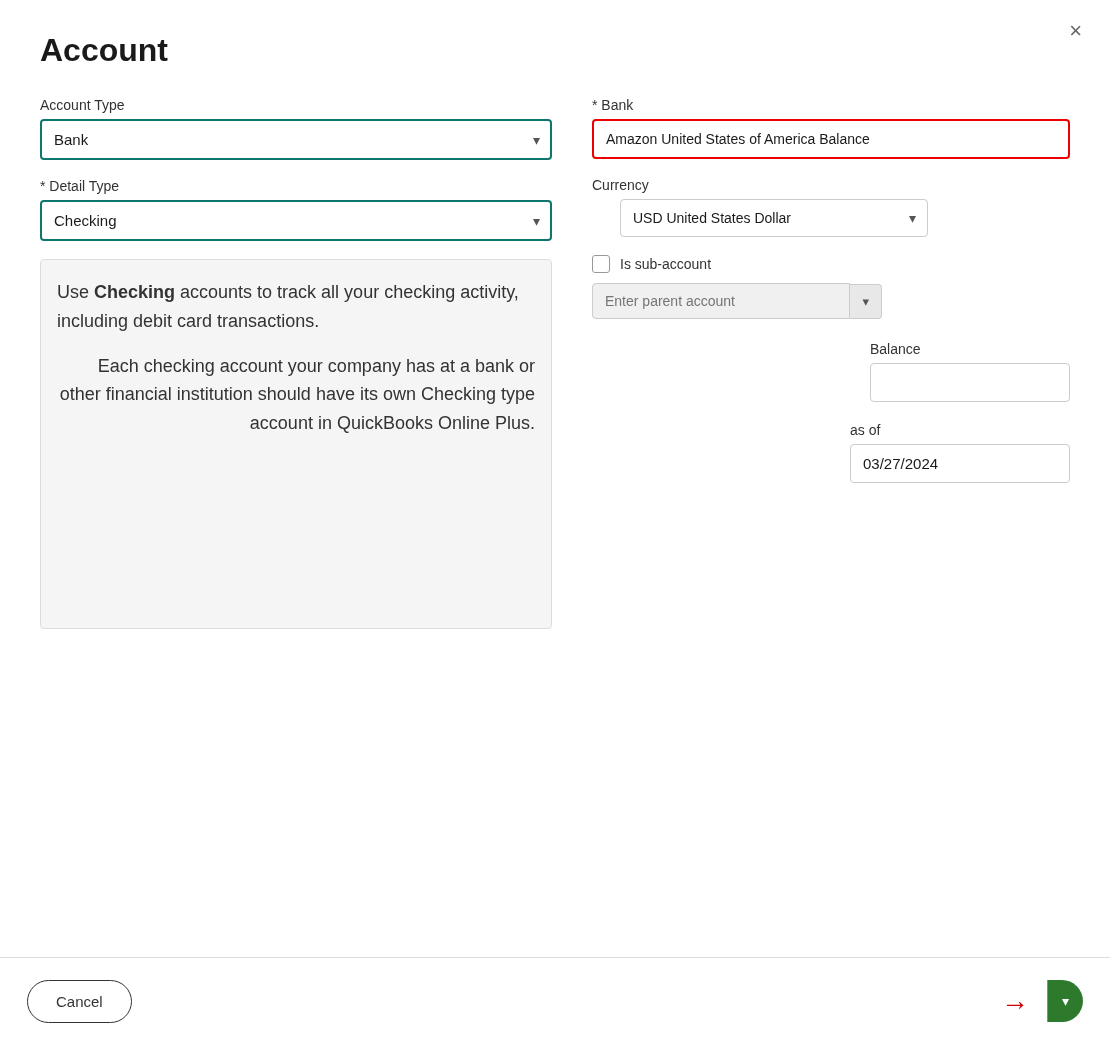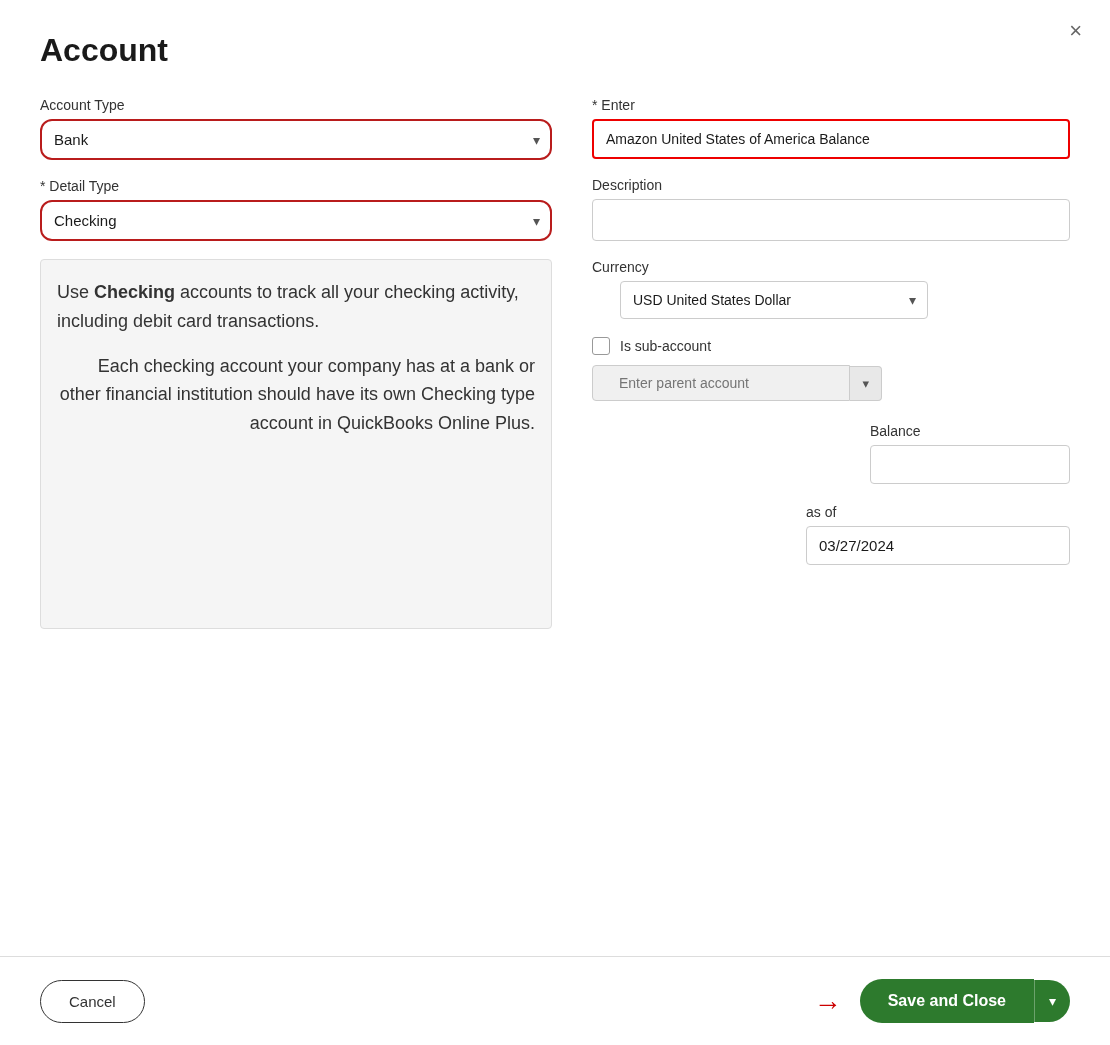--- a/index.html
+++ b/index.html
@@ -57,22 +57,22 @@
     }
     .select-wrapper {
       position: relative;
       display: inline-block;
       width: 100%;
     }
     .select-field {
       width: 100%;
       padding: 10px 40px 10px 12px;
       font-size: 15px;
-      border: 2px solid #b91c1c;
-      border-radius: 12px;
+      border: 2px solid #0f766e;
+      border-radius: 4px;
       appearance: none;
       background: #fff;
       cursor: pointer;
       color: #1a1a1a;
     }
     .select-arrow {
       position: absolute;
       right: 12px;
       top: 50%;
       transform: translateY(-50%);
@@ -150,21 +150,21 @@
       color: #333;
     }
     .parent-account-wrapper {
       display: flex;
       align-items: center;
       gap: 0;
       width: 290px;
     }
     .parent-account-input {
       flex: 1;
-      padding: 9px 26px;
+      padding: 9px 12px;
       font-size: 14px;
       border: 1px solid #ccc;
       border-radius: 4px 0 0 4px;
       color: #aaa;
       background: #f0f0f0;
     }
     .parent-account-btn {
       padding: 9px 12px;
       border: 1px solid #ccc;
       border-left: none;
@@ -184,37 +184,37 @@
     .balance-group { display: flex; flex-direction: column; }
     .balance-input {
       width: 200px;
       padding: 10px 12px;
       font-size: 15px;
       border: 1px solid #ccc;
       border-radius: 4px;
       color: #1a1a1a;
     }
     .asof-input {
-      width: 264px;
+      width: 220px;
       padding: 10px 12px;
       font-size: 15px;
       border: 1px solid #ccc;
       border-radius: 4px;
       color: #1a1a1a;
     }
     .footer {
       position: absolute;
       bottom: 0;
       left: 0;
       right: 0;
       border-top: 1px solid #ddd;
-      padding: 22px 40px;
+      padding: 22px 27px;
       display: flex;
       justify-content: space-between;
-      align-items: center;
+      align-items: flex-start;
       background: #fff;
     }
     .cancel-btn {
       padding: 12px 28px;
       border: 1.5px solid #333;
       border-radius: 50px;
       background: #fff;
       font-size: 15px;
       font-weight: 500;
       cursor: pointer;
@@ -290,28 +290,24 @@
       <div class="info-box">
         <p>Use <strong>Checking</strong> accounts to track all your checking activity, including debit card transactions.</p>
         <p>Each checking account your company has at a bank or other financial institution should have its own Checking type account in QuickBooks Online Plus.</p>
       </div>
 
     </div>
 
     <div class="form-right">
 
       <div class="field-group">
-        <label class="field-label">* Enter</label>
+        <label class="field-label">* Bank</label>
         <input type="text" class="name-input" value="Amazon United States of America Balance" style="">
       </div>
 
-      <div class="field-group">
-        <label class="field-label">Description</label>
-        <input type="text" class="desc-input" value="" style="">
-      </div>
 
       <div class="field-group">
         <label class="field-label">Currency</label>
         <div class="currency-wrapper">
           <select class="currency-select">
             <option>USD United States Dollar</option>
           </select>
           <span class="select-arrow">▾</span>
         </div>
       </div>
@@ -339,19 +335,18 @@
       </div>
 
     </div>
   </div>
 
   <div class="footer">
     <button class="cancel-btn">Cancel</button>
     <div class="save-area">
       <span class="arrow-icon">→</span>
       <div class="save-btn-wrapper">
-        <button class="save-btn">Save and Close</button>
         <button class="save-dropdown-btn">▾</button>
       </div>
     </div>
   </div>
 
 </div>
 
 </body></html>

